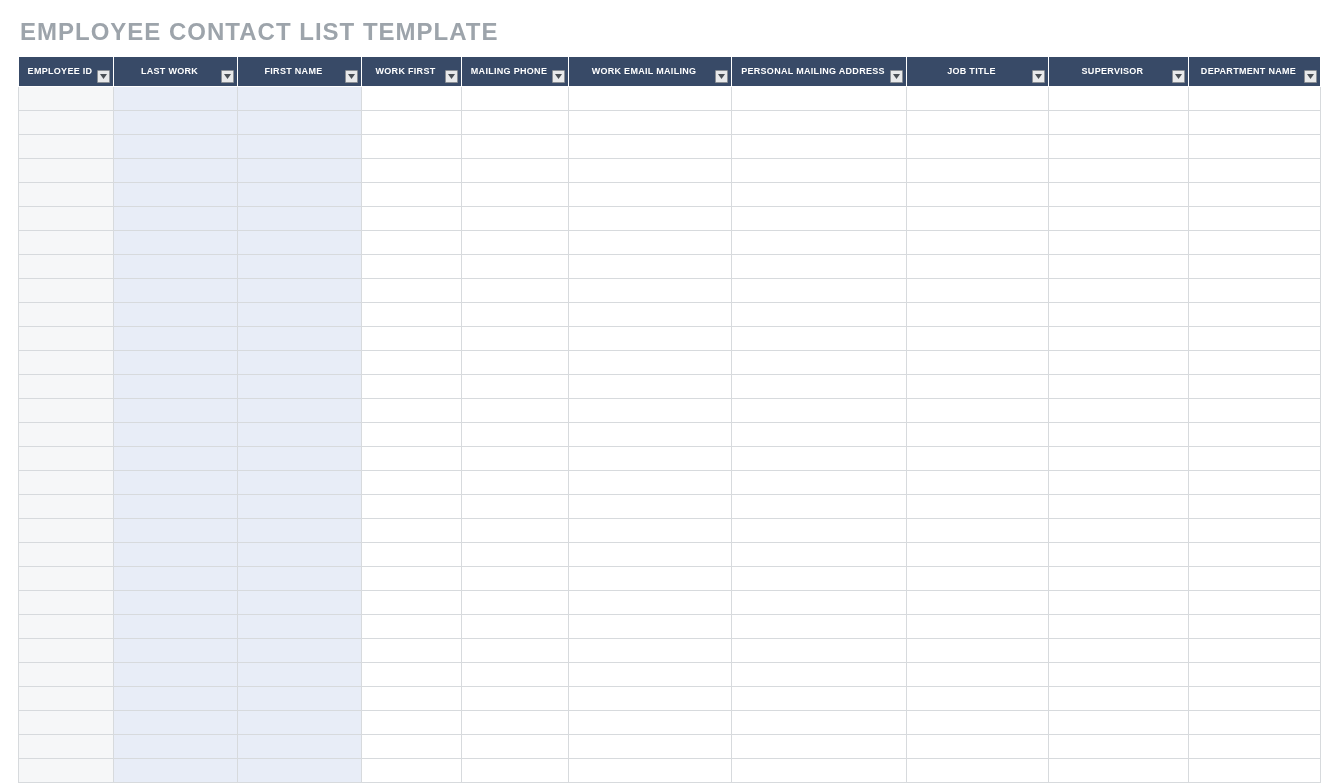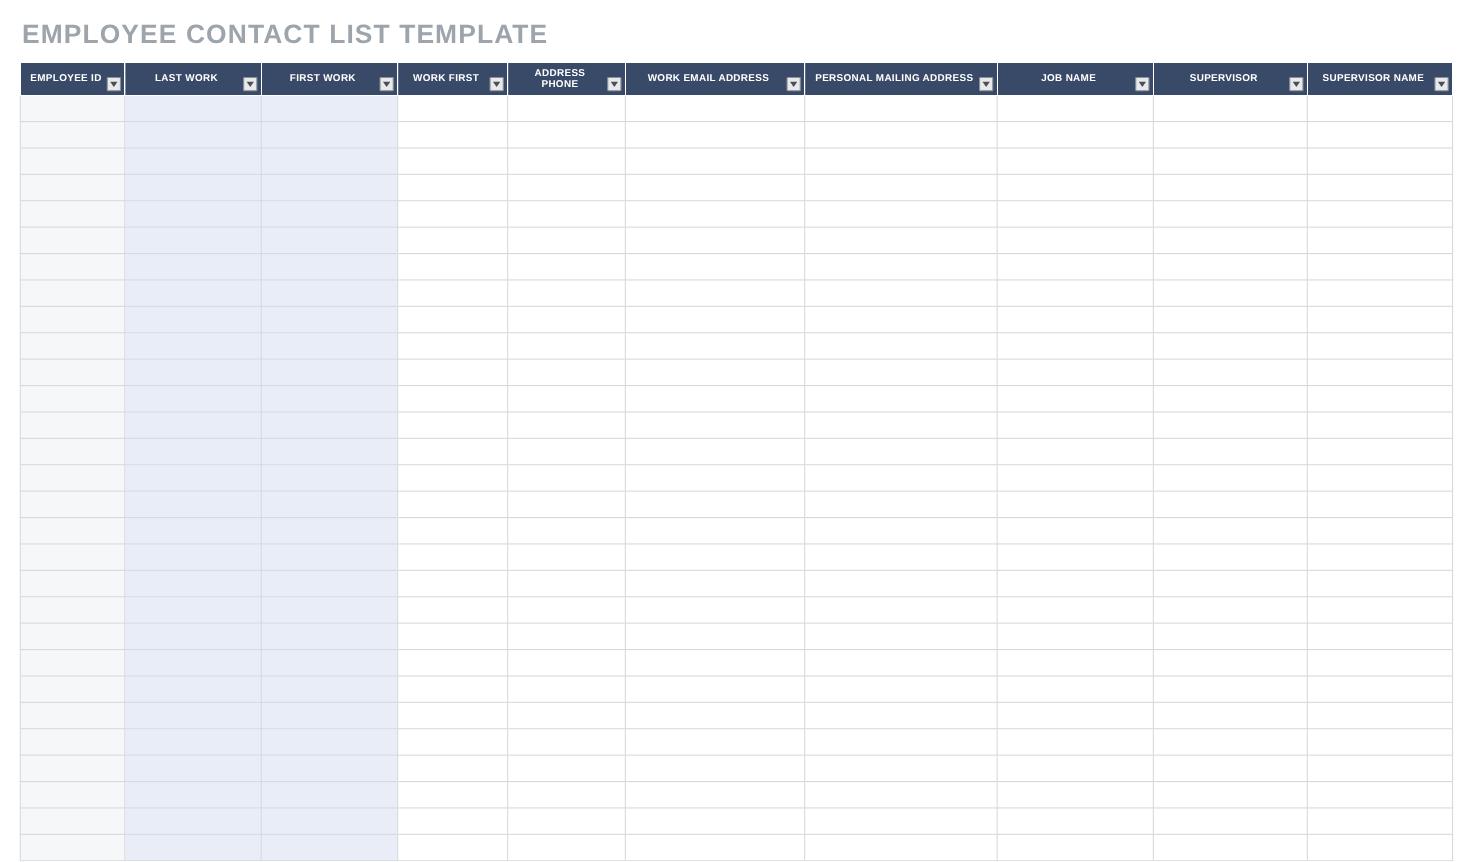--- a/index.html
+++ b/index.html
@@ -111,77 +111,77 @@
         </th>
         <th>
           <span>LAST WORK</span>
           <span class="filter-btn">
             <svg width="7" height="5" viewBox="0 0 7 5">
                 <path d="M0 0 L7 0 L3.5 5 Z" fill="#4a4f55"></path>
               </svg>
           </span>
         </th>
         <th>
-          <span>FIRST WORK</span>
+          <span>FIRST NAME</span>
           <span class="filter-btn">
             <svg width="7" height="5" viewBox="0 0 7 5">
                 <path d="M0 0 L7 0 L3.5 5 Z" fill="#4a4f55"></path>
               </svg>
           </span>
         </th>
         <th>
           <span>WORK FIRST</span>
           <span class="filter-btn">
             <svg width="7" height="5" viewBox="0 0 7 5">
                 <path d="M0 0 L7 0 L3.5 5 Z" fill="#4a4f55"></path>
               </svg>
           </span>
         </th>
         <th>
-          <span>ADDRESS PHONE</span>
-          <span class="filter-btn">
-            <svg width="7" height="5" viewBox="0 0 7 5">
-                <path d="M0 0 L7 0 L3.5 5 Z" fill="#4a4f55"></path>
-              </svg>
-          </span>
-        </th>
-        <th>
-          <span>WORK EMAIL ADDRESS</span>
+          <span>MAILING PHONE</span>
+          <span class="filter-btn">
+            <svg width="7" height="5" viewBox="0 0 7 5">
+                <path d="M0 0 L7 0 L3.5 5 Z" fill="#4a4f55"></path>
+              </svg>
+          </span>
+        </th>
+        <th>
+          <span>WORK EMAIL MAILING</span>
           <span class="filter-btn">
             <svg width="7" height="5" viewBox="0 0 7 5">
                 <path d="M0 0 L7 0 L3.5 5 Z" fill="#4a4f55"></path>
               </svg>
           </span>
         </th>
         <th>
           <span>PERSONAL MAILING ADDRESS</span>
           <span class="filter-btn">
             <svg width="7" height="5" viewBox="0 0 7 5">
                 <path d="M0 0 L7 0 L3.5 5 Z" fill="#4a4f55"></path>
               </svg>
           </span>
         </th>
         <th>
-          <span>JOB NAME</span>
+          <span>JOB TITLE</span>
           <span class="filter-btn">
             <svg width="7" height="5" viewBox="0 0 7 5">
                 <path d="M0 0 L7 0 L3.5 5 Z" fill="#4a4f55"></path>
               </svg>
           </span>
         </th>
         <th>
           <span>SUPERVISOR</span>
           <span class="filter-btn">
             <svg width="7" height="5" viewBox="0 0 7 5">
                 <path d="M0 0 L7 0 L3.5 5 Z" fill="#4a4f55"></path>
               </svg>
           </span>
         </th>
         <th>
-          <span>SUPERVISOR NAME</span>
+          <span>DEPARTMENT NAME</span>
           <span class="filter-btn">
             <svg width="7" height="5" viewBox="0 0 7 5">
                 <path d="M0 0 L7 0 L3.5 5 Z" fill="#4a4f55"></path>
               </svg>
           </span>
         </th>
       </tr>
     </thead>
     <tbody id="tbody">
         <tr>

